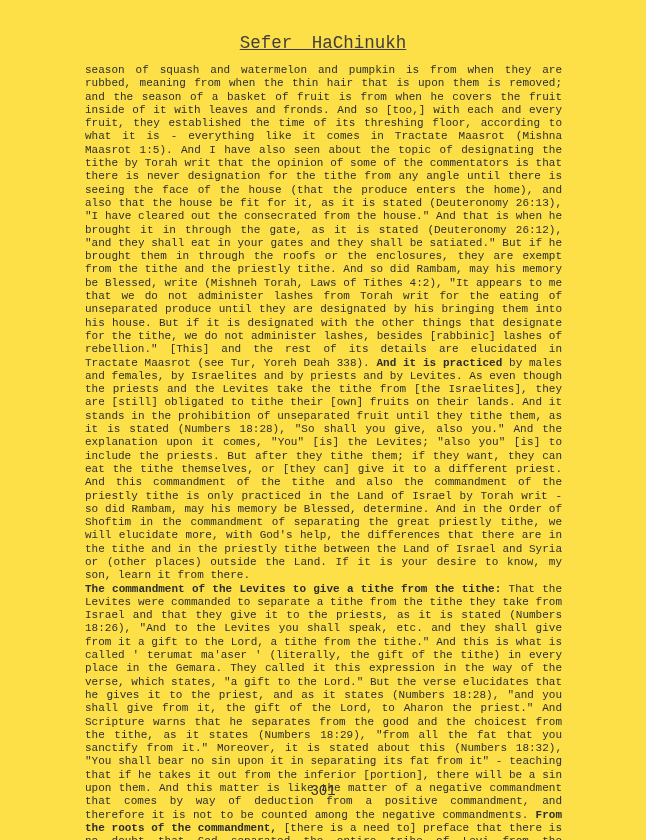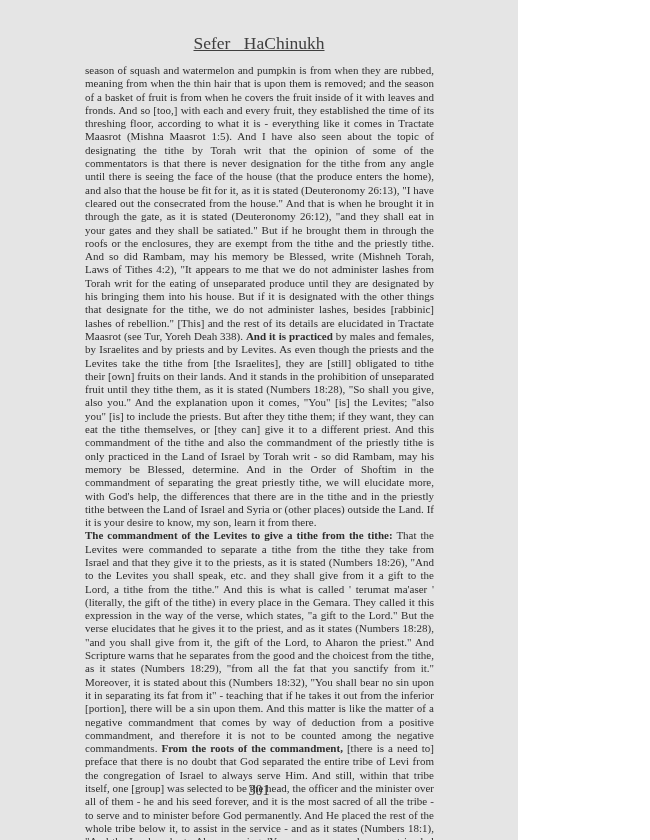--- a/index.html
+++ b/index.html
@@ -1,21 +1,21 @@
 <!DOCTYPE html>
 <html><head>
 <meta charset="utf-8">
 <style>
   html, body { margin: 0; padding: 0; background: #ffffff; }
   .page {
     position: relative;
-    width: 518px;
+    width: 646px;
     height: 840px;
-    background: #e5e5e5;
-    font-family: Liberation Serif, serif;
+    background: #fde047;
+    font-family: Liberation Mono, monospace;
     color: #2d2d2d;
     overflow: hidden;
   }
   .doc-title {
     padding-top: 33px;
     text-align: center;
     font-size: 17.5px;
     color: #3f3f3f;
     text-decoration: underline;
     word-spacing: 9px;

